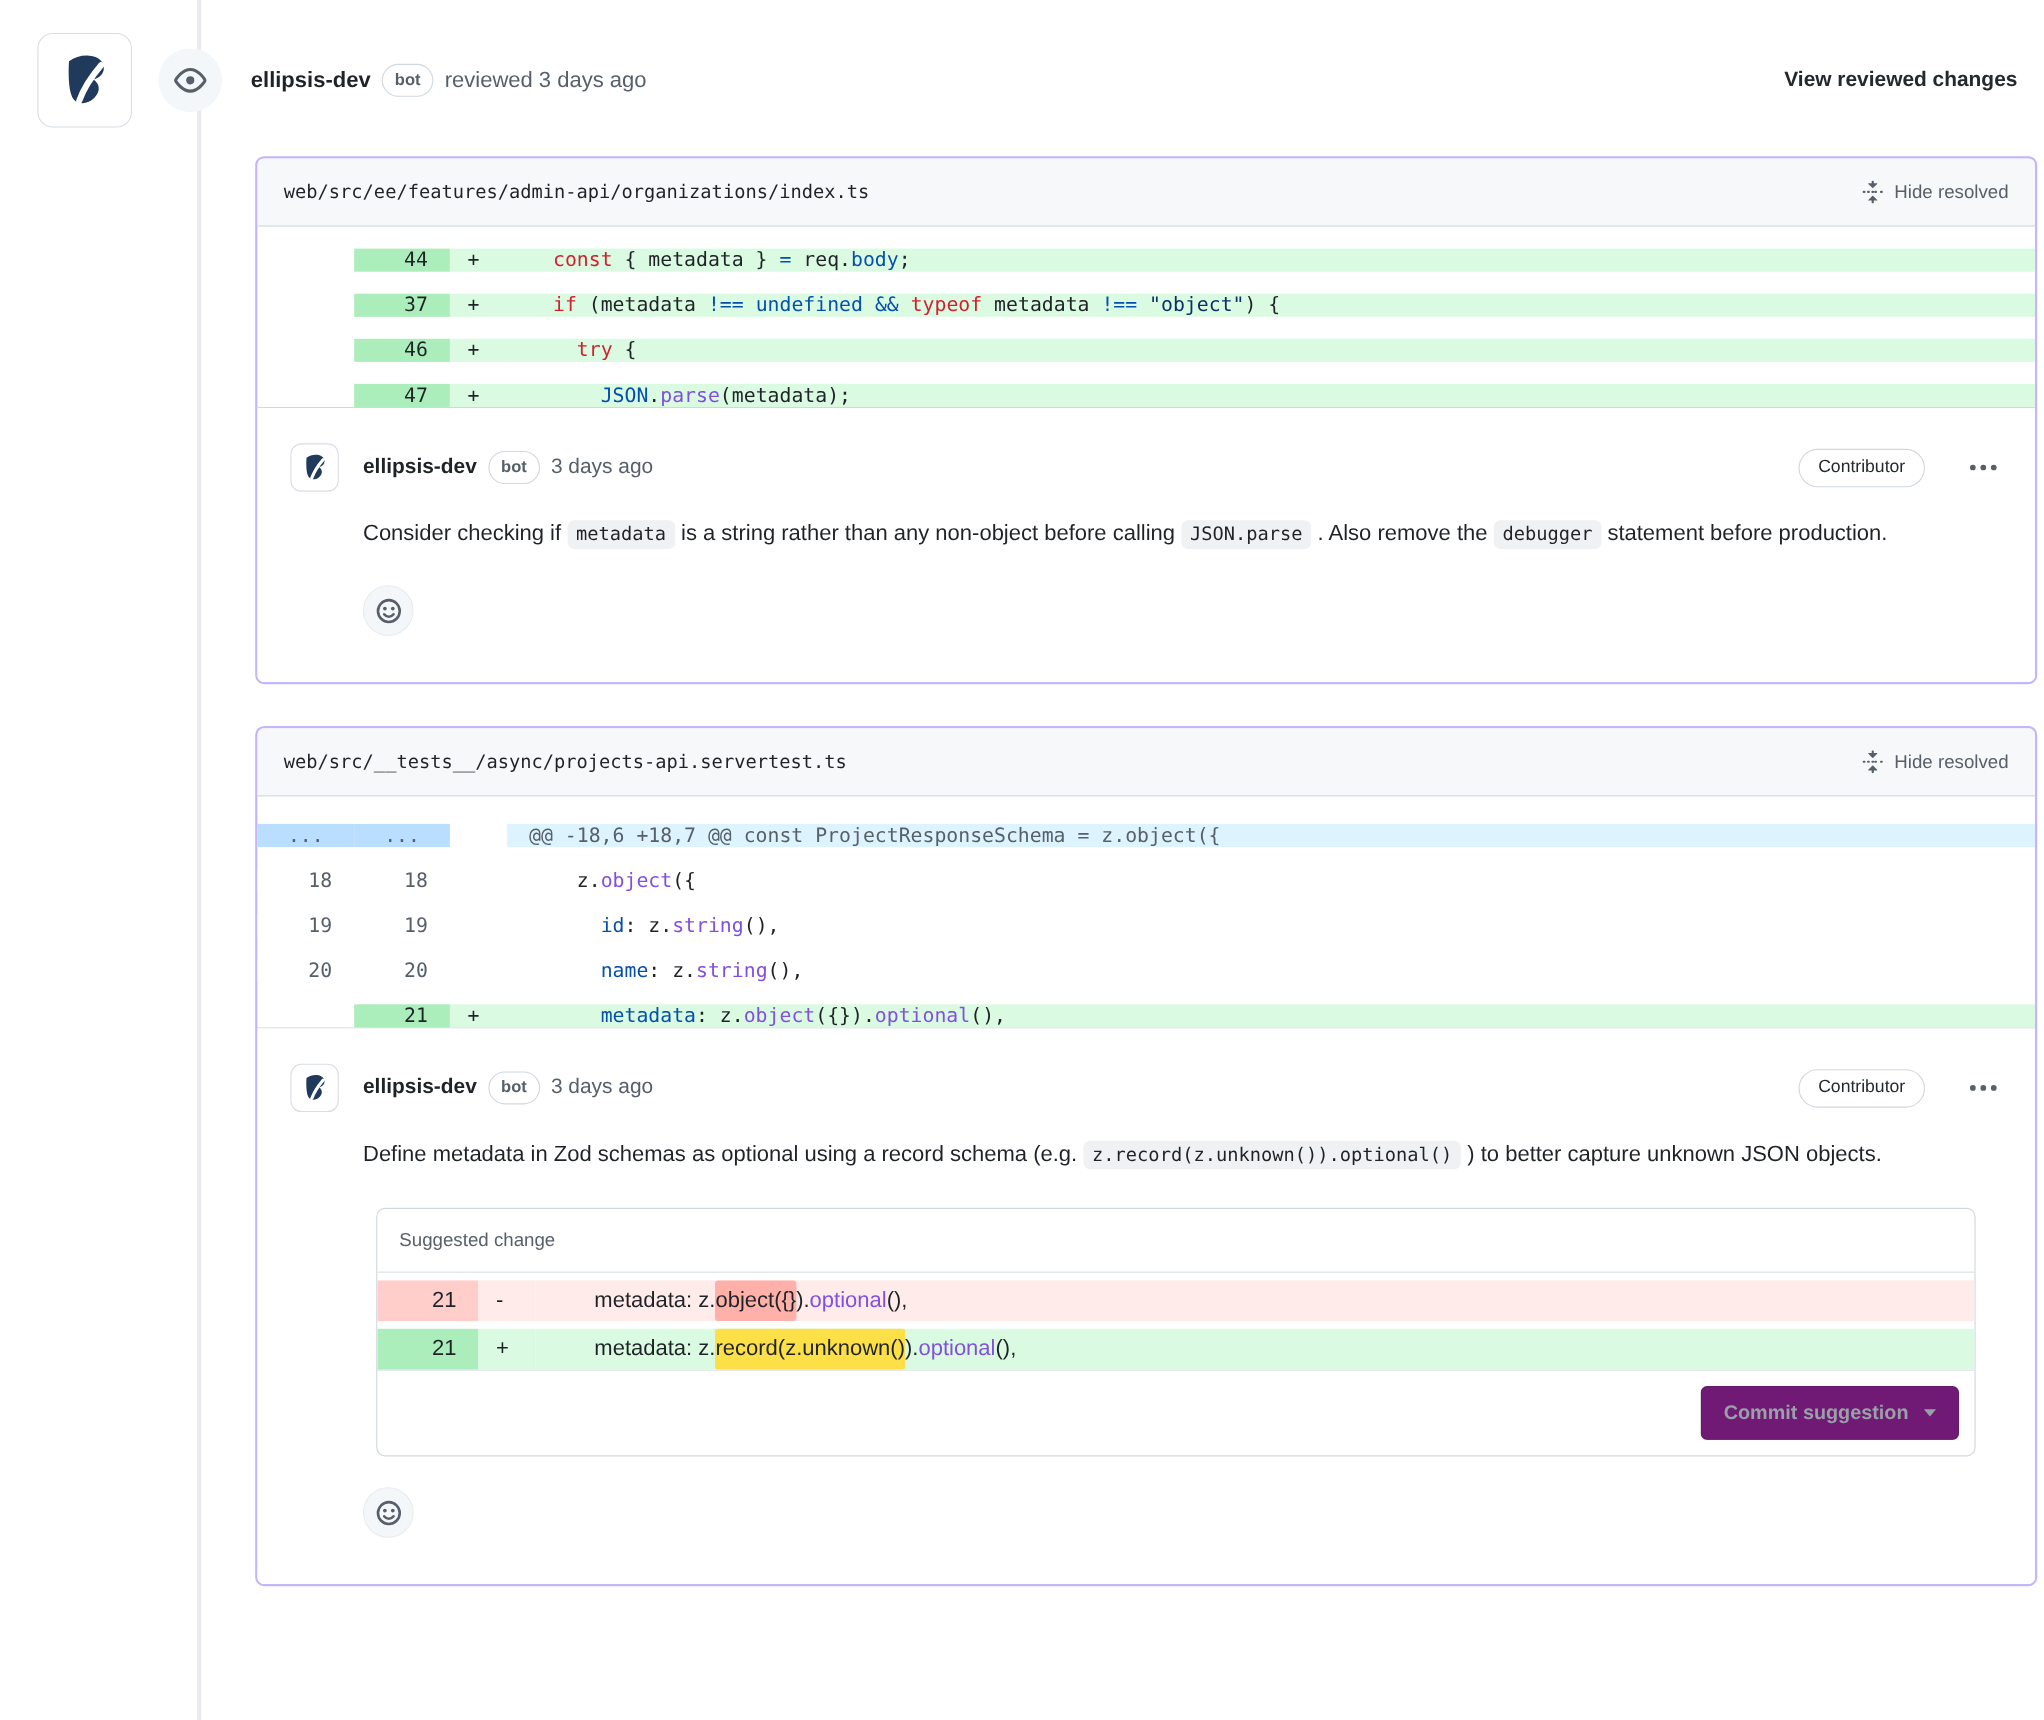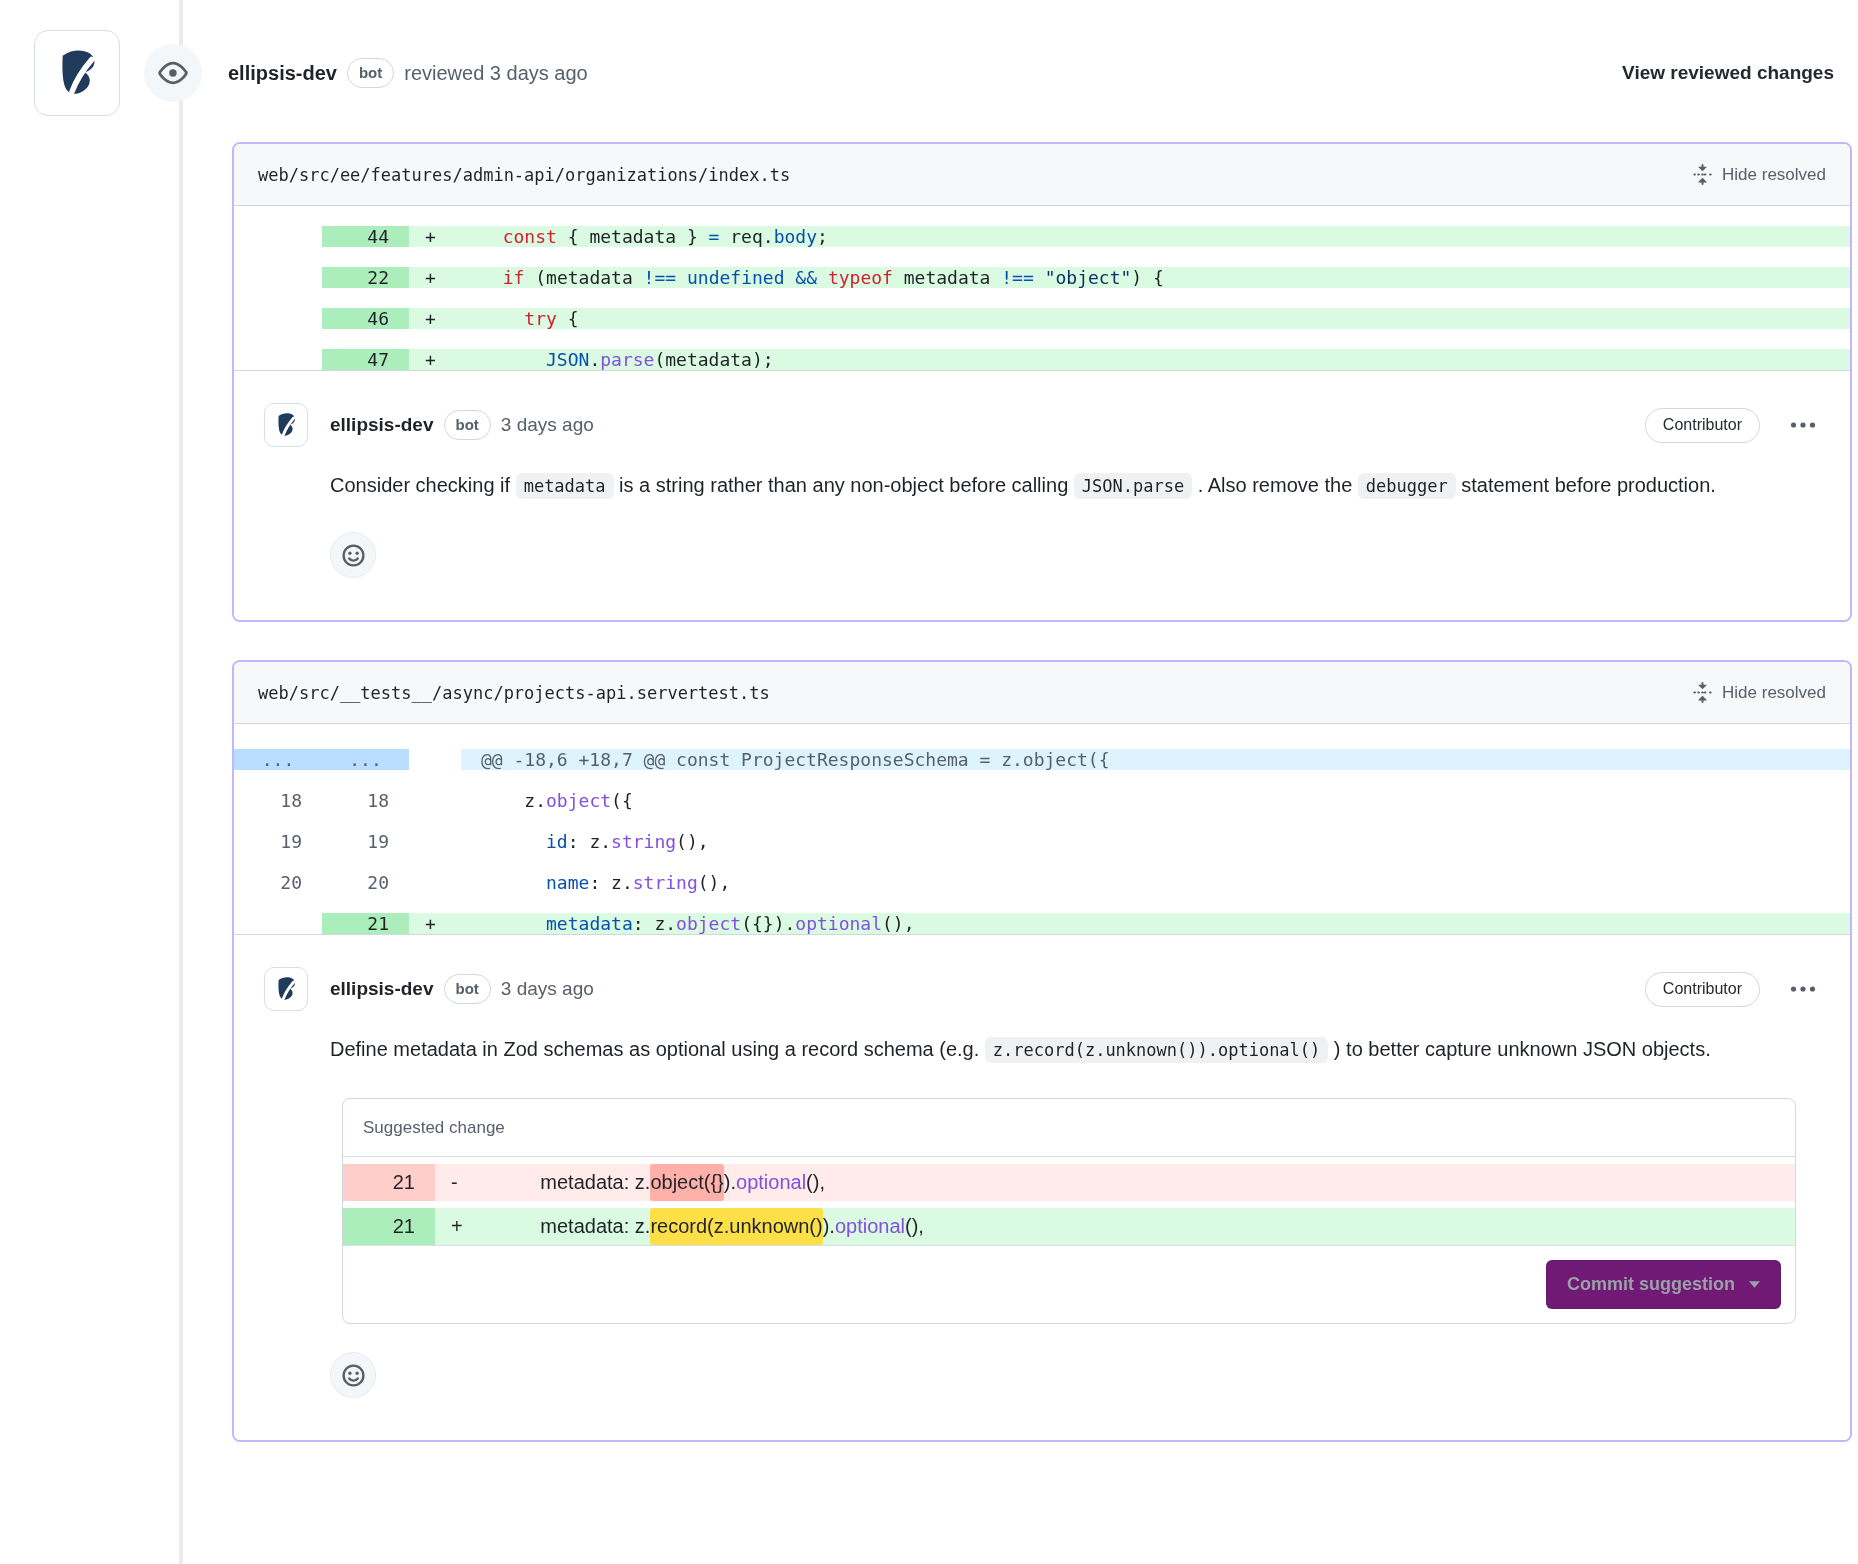--- a/index.html
+++ b/index.html
@@ -72,21 +72,21 @@
 
   
   .comment { padding:32px 30px 42px 30px; background:#fff; }
   .comment-head { display:flex; align-items:center; }
   .small-avatar {
     width:44px; height:44px; border:1px solid #d8dee4; border-radius:10px; background:#fff;
     display:flex; align-items:center; justify-content:center; flex:0 0 auto; cursor:pointer;
   }
   .comment-meta { margin-left:22px; display:flex; align-items:center; gap:10px; font-size:19px; color:#57606a; white-space:nowrap; }
   .comment-meta .author { font-weight:bold; color:#1f2328; cursor:pointer; }
-  .comment-actions { margin-left:auto; display:flex; align-items:center; gap:26px; }
+  .comment-actions { margin-left:auto; display:flex; align-items:center; gap:36px; }
   .role-pill {
     border:1px solid #d0d7de; border-radius:999px; font-size:16px; color:#24292f;
     padding:7px 17px 8px; background:#fff;
   }
   .kebab-btn { background:none; border:none; padding:6px 4px; cursor:pointer; display:flex; align-items:center; }
   .comment-body { margin:20px 0 0 66px; font-size:20px; line-height:1.85; color:#1f2328; max-width:1500px; }
   .inline-code {
     font-family:"DejaVu Sans Mono", monospace; font-size:17px; background:#eff1f3;
     border-radius:6px; padding:3px 8px; white-space:nowrap;
   }
@@ -144,21 +144,21 @@
 
   <div class="card-diff">
       <div class="diff-row row-add">
         <div class="gut gut-old"></div>
         <div class="gut gut-new">44</div>
         <div class="sign">+</div>
         <pre class="code"><span class="tok-p">  </span><span class="tok-k">const</span><span class="tok-p"> { metadata } </span><span class="tok-v">=</span><span class="tok-p"> req.</span><span class="tok-v">body</span><span class="tok-p">;</span></pre>
       </div>
       <div class="diff-row row-add">
         <div class="gut gut-old"></div>
-        <div class="gut gut-new">22</div>
+        <div class="gut gut-new">37</div>
         <div class="sign">+</div>
         <pre class="code"><span class="tok-p">  </span><span class="tok-k">if</span><span class="tok-p"> (metadata </span><span class="tok-v">!==</span><span class="tok-p"> </span><span class="tok-v">undefined</span><span class="tok-p"> </span><span class="tok-v">&amp;&amp;</span><span class="tok-p"> </span><span class="tok-k">typeof</span><span class="tok-p"> metadata </span><span class="tok-v">!==</span><span class="tok-p"> </span><span class="tok-s">"object"</span><span class="tok-p">) {</span></pre>
       </div>
       <div class="diff-row row-add">
         <div class="gut gut-old"></div>
         <div class="gut gut-new">46</div>
         <div class="sign">+</div>
         <pre class="code"><span class="tok-p">    </span><span class="tok-k">try</span><span class="tok-p"> {</span></pre>
       </div>
       <div class="diff-row row-add">

